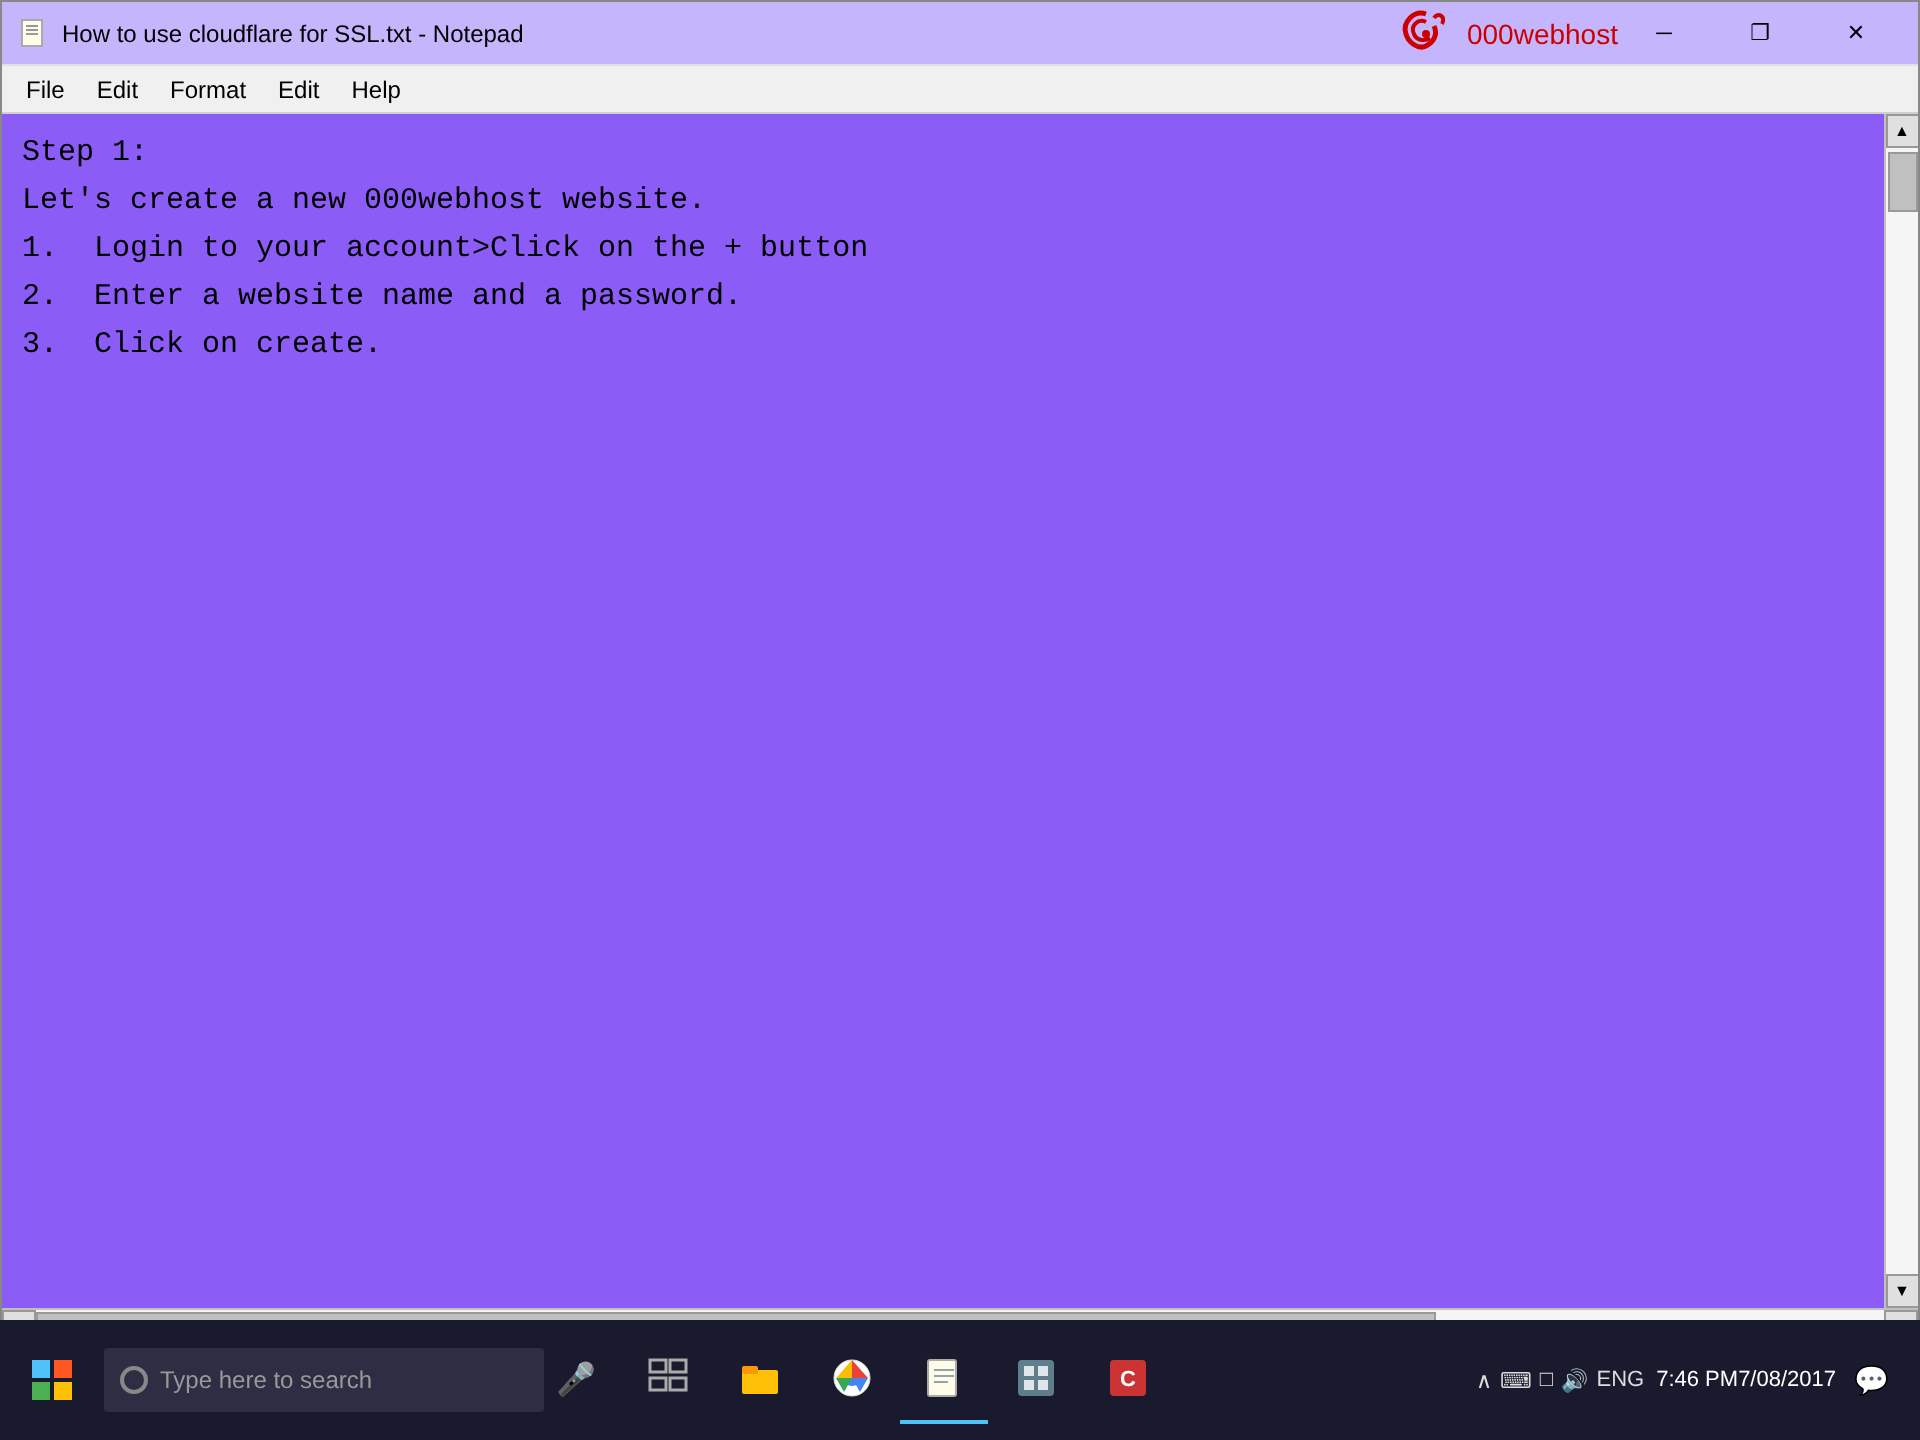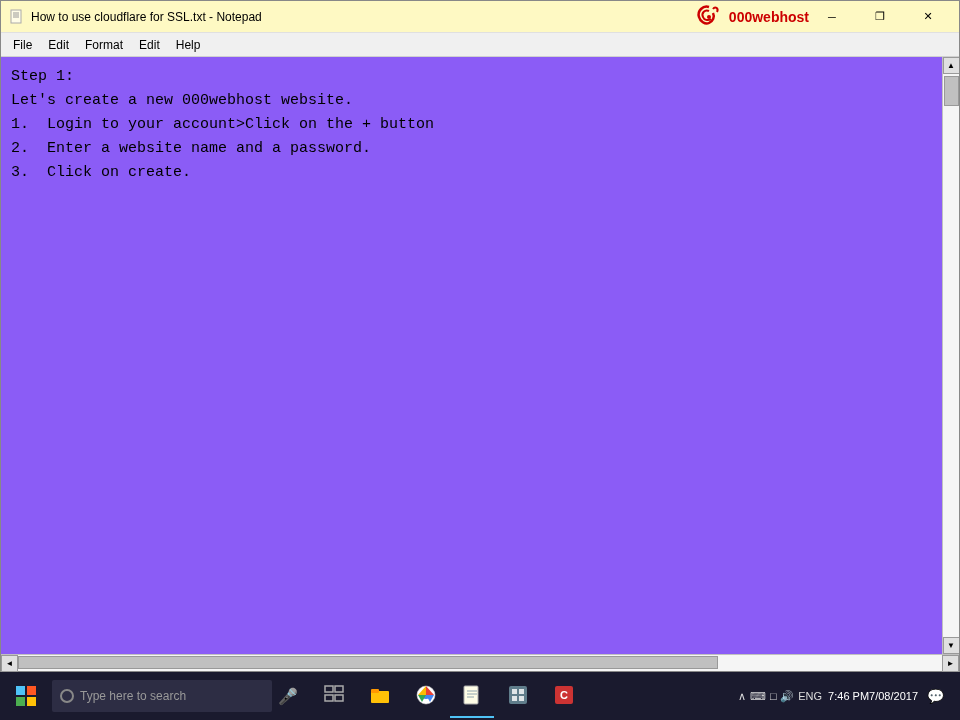--- a/index.html
+++ b/index.html
@@ -12,21 +12,21 @@
       width: 960px;
       height: 672px;
       background: #fff;
       border: 1px solid #888;
       display: flex;
       flex-direction: column;
     }
 
     
     .title-bar {
-      background: #fef9c3;
+      background: #c4b5fd;
       height: 32px;
       display: flex;
       align-items: center;
       padding: 0 8px;
       border-bottom: 1px solid #e0e0e0;
       position: relative;
     }
     .title-bar-icon {
       width: 16px;
       height: 16px;
@@ -68,21 +68,21 @@
       align-items: center;
       gap: 6px;
     }
     .logo-icon {
       width: 28px;
       height: 28px;
     }
     .logo-text {
       font-size: 14px;
       color: #cc0000;
-      font-weight: bold;
+      font-weight: normal;
     }
 
     
     .menu-bar {
       height: 24px;
       background: #f0f0f0;
       display: flex;
       align-items: center;
       padding: 0 4px;
       border-bottom: 1px solid #d0d0d0;
@@ -184,21 +184,21 @@
       height: 13px;
       background: #c0c0c0;
       border: 1px solid #999;
     }
 
     
     .taskbar {
       position: absolute;
       bottom: 0; left: 0;
       width: 960px;
-      height: 48px;
+      height: 60px;
       background: #1a1a2e;
       display: flex;
       align-items: center;
       padding: 0 4px;
     }
     .taskbar-start {
       width: 44px;
       height: 44px;
       display: flex;
       align-items: center;

